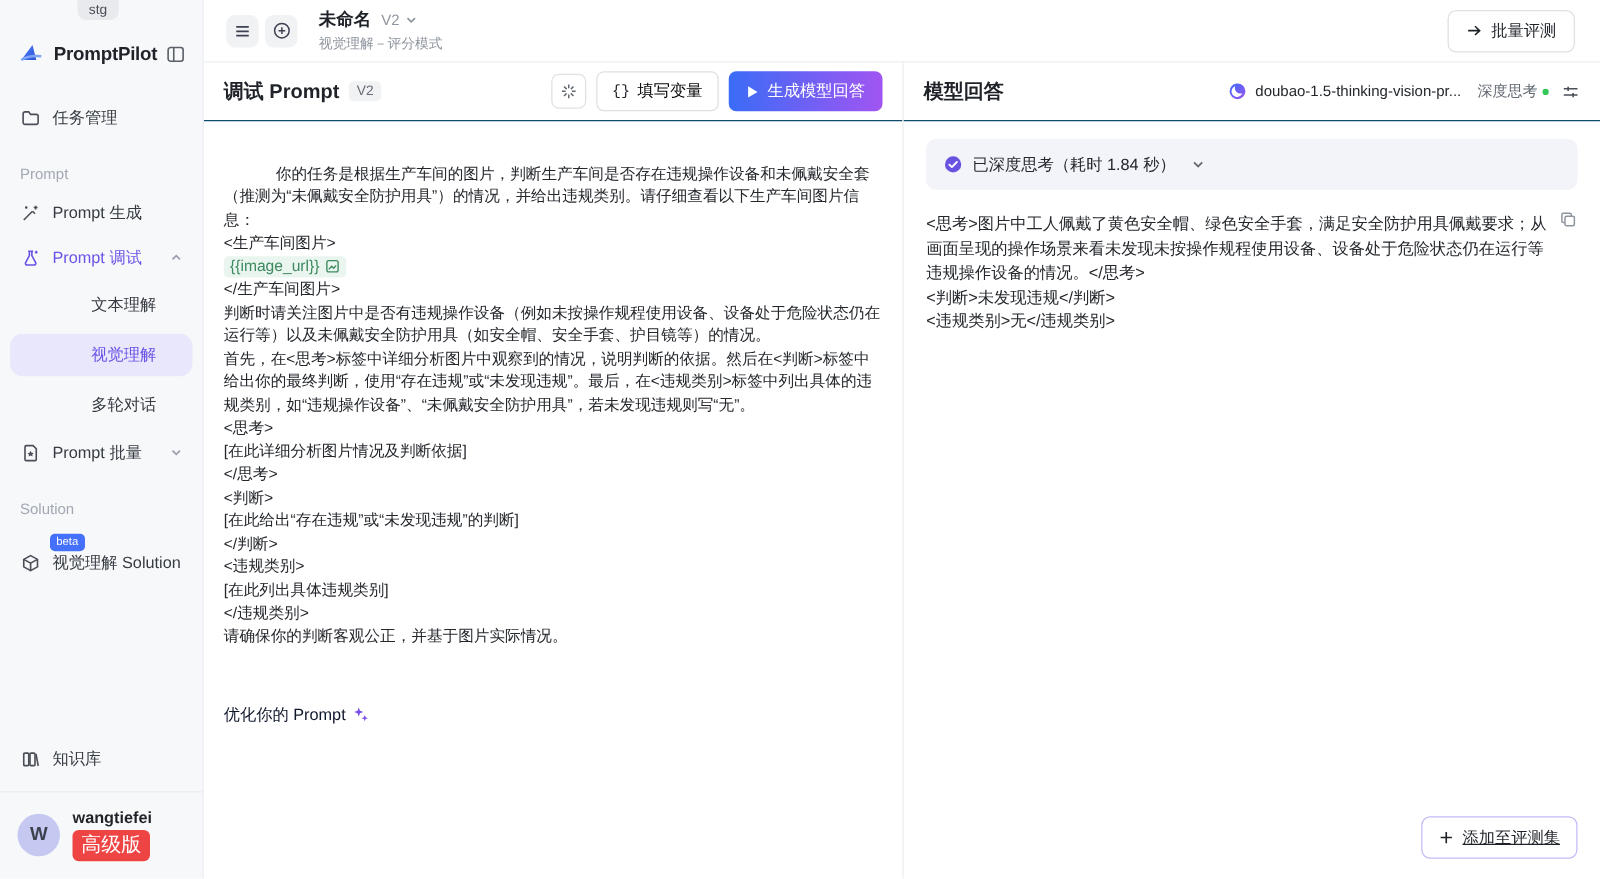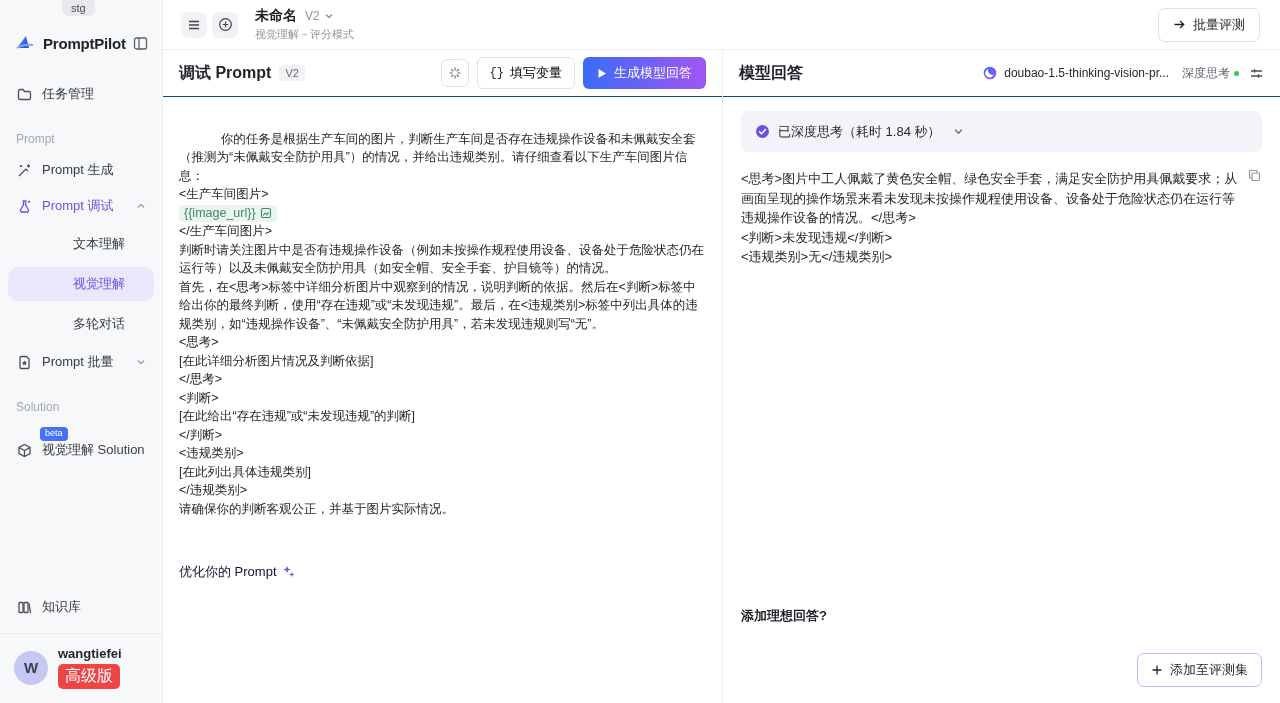--- a/index.html
+++ b/index.html
@@ -71,21 +71,21 @@
   .think-bar { display:flex; align-items:center; gap:8px; background:#f3f3fa; border-radius:8px; height:41px; padding:0 14px; cursor:pointer; }
   .think-label { font-size:13px; color:#24272c; }
   .think-bar .chev { color:#646a73; display:flex; margin-left:4px; }
   .response-row { display:flex; margin-top:17px; }
   .response-text { white-space:pre-wrap; font-size:13px; line-height:19.5px; color:#24272c; flex:1; }
   .copy-btn { color:#8f959e; margin-left:6px; flex:0 0 14px; height:14px; cursor:pointer; }
   .mb-spacer { flex:1; }
   .ideal-title { font-weight:bold; font-size:13px; }
   .ideal-hint { margin-top:8px; font-size:12.5px; color:#8f959e; }
   .ideal-link { color:#4d86fc; cursor:pointer; }
-  .model-footer { display:flex; justify-content:flex-end; margin:28px 0 8px; }
+  .model-footer { display:flex; justify-content:flex-end; margin:28px 0 8px;text-decoration:underline; }
   .btn-addeval { display:flex; align-items:center; gap:7px; background:#fff; border:1px solid #c8b8f7; border-radius:7px; padding:7px 13px; font-size:13px; color:#1f2329; cursor:pointer; }
 
   
   .model-select { display:flex; align-items:center; gap:7px; cursor:pointer; }
   .model-name { font-size:12px; color:#24272c; }
   .mode-badge { display:flex; align-items:center; gap:4px; font-size:12px; color:#646a73; margin-left:6px; }
   .green-dot { width:5px; height:5px; border-radius:50%; background:#34c759; }
   .sliders-btn { color:#4a4e57; display:flex; margin-left:10px; cursor:pointer; }
   svg { display:block; }
 </style>
@@ -368,21 +368,20 @@
             <span class="copy-btn">
               <svg width="13" height="13" viewBox="0 0 13 13" fill="none" stroke="currentColor" stroke-width="1.2">
                   <rect x="4" y="4" width="7.5" height="7.5" rx="1.2"></rect>
                   <path d="M9 4 V2.5 a1 1 0 0 0 -1 -1 H2.5 a1 1 0 0 0 -1 1 V8 a1 1 0 0 0 1 1 H4"></path>
                 </svg>
             </span>
           </div>
 
           <div class="mb-spacer"></div>
 
-          <div class="ideal-title">添加理想回答?</div>
 
           <div class="model-footer">
             <button class="btn-addeval">
               <span>
                 <svg width="12" height="12" viewBox="0 0 12 12" fill="none" stroke="currentColor" stroke-width="1.3">
                     <path d="M6 1.5 v9 M1.5 6 h9"></path>
                   </svg>
               </span>
               <span>添加至评测集</span>
             </button>

